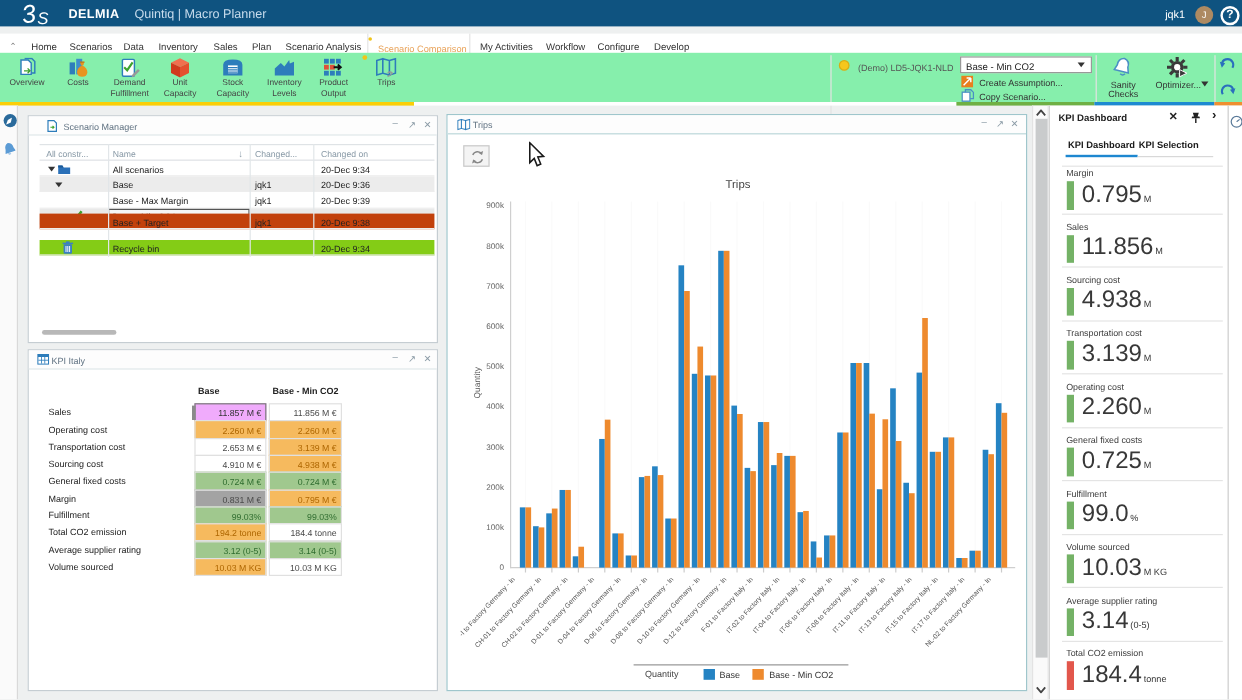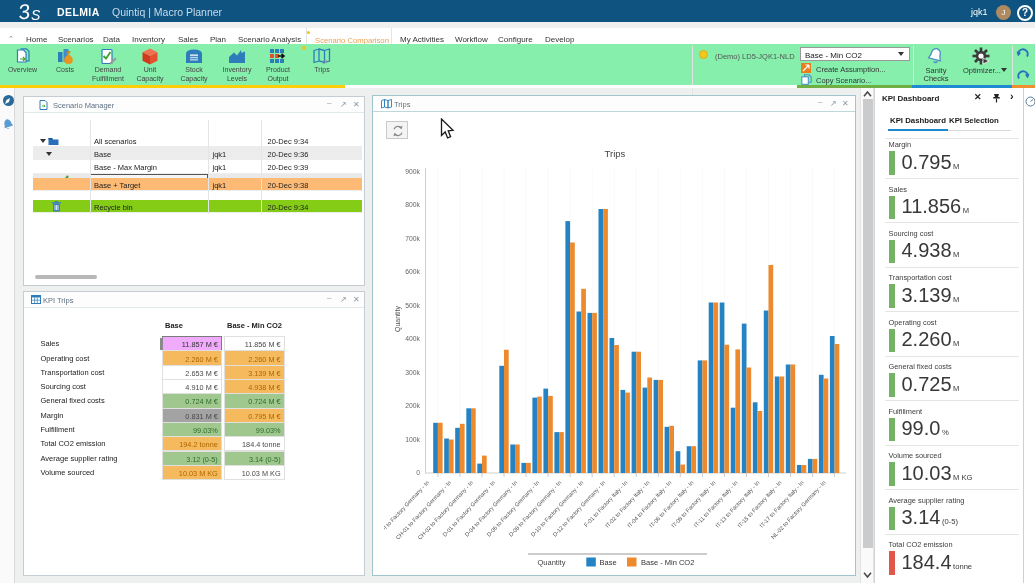--- a/index.html
+++ b/index.html
@@ -186,20 +186,27 @@
       <svg style="position:absolute;left:15px;top:3px" width="9" height="10" viewBox="0 0 9 10">
         <path d="M1 0.5 H6 L8 2.5 V9.5 H1 Z" fill="#fff" stroke="#2d7dbb" stroke-width="1"></path>
         <path d="M3 6 l3 0 m-1.2 -1.2 l1.2 1.2 l-1.2 1.2" stroke="#3da32d" stroke-width="0.9" fill="none"></path>
       </svg>
 <span style="position:absolute;left:29px;top:4px">Scenario Manager</span>
 <span class="wbtn" style="left:303px;top:1px">–</span>
 <span class="wbtn" style="left:316px">↗</span>
 <span class="wbtn" style="left:329px">✕</span>
 </div>
 
+<div class="abs" style="left:8.5px;top:23.5px;width:329.5px;height:14px;border-top:1px solid #dfe3e6;border-bottom:1px solid #d9dde0;color:#8899a6;font-size:7.2px">
+<span class="abs" style="left:6px;top:2.5px">All constr...</span>
+<span class="abs" style="left:61.5px;top:2.5px">Name</span>
+<span class="abs" style="left:166px;top:2.5px;font-size:8px">↓</span>
+<span class="abs" style="left:180px;top:2.5px">Changed...</span>
+<span class="abs" style="left:235px;top:2.5px">Changed on</span>
+</div>
 <div class="smrow" style="top:37.5px;background:#fff">
       <span class="tri" style="left:7px;top:5px"></span>
       <svg style="position:absolute;left:15px;top:1.5px" width="11" height="10" viewBox="0 0 11 10">
         <path d="M0.5 2 L0.5 9 L10.5 9 L10.5 3.5 L5 3.5 L4 2 Z" fill="#2a70b8"></path>
         <path d="M0.5 2 L4 2 L5 3.5 L0.5 3.5 Z" fill="#1c5a96"></path>
       </svg>
       <span style="position:absolute;left:61.5px;top:3px">All scenarios</span>
       <span style="position:absolute;left:180px;top:3px"></span>
       <span style="position:absolute;left:235px;top:3px">20-Dec 9:34</span>
     </div>
@@ -217,21 +224,21 @@
     <div class="smrow" style="top:77.10000000000001px;background:#e9e9e9">
       <svg style="position:absolute;left:24px;top:1px" width="12" height="11" viewBox="0 0 12 11">
         <path d="M1 6 L4.5 9.5 L11 1" stroke="#3da32d" stroke-width="2.2" fill="none"></path>
       </svg>
       <span style="position:absolute;left:57.8px;top:0px;width:118px;height:12.2px;border:1.2px solid #555;background:#f5f5f5;">
         <span style="position:absolute;left:2.5px;top:1.5px">Base - Min CO2</span>
       </span>
       <span style="position:absolute;left:180px;top:3px">jqk1</span>
       <span style="position:absolute;left:235px;top:3px">20-Dec 10:16</span>
     </div>
-    <div class="smrow" style="top:81px;background:#fdba74">
+    <div class="smrow" style="top:81px;background:#c2410c">
       <span style="position:absolute;left:61.5px;top:3px">Base + Target</span>
       <span style="position:absolute;left:180px;top:3px">jqk1</span>
       <span style="position:absolute;left:235px;top:3px">20-Dec 9:38</span>
     </div>
     <div class="smrow" style="top:103.50000000000001px;background:#84cc16">
       <svg style="position:absolute;left:19px;top:1px" width="9" height="11" viewBox="0 0 9 11">
         <rect x="1" y="2.5" width="7" height="8" rx="1" fill="#3b7fc4"></rect>
         <rect x="0" y="1.2" width="9" height="1.3" fill="#3b7fc4"></rect>
         <rect x="3" y="0" width="3" height="1.5" fill="#3b7fc4"></rect>
         <line x1="3" y1="4" x2="3" y2="9" stroke="#fff" stroke-width="0.8"></line>
@@ -251,21 +258,21 @@
 
 <div class="win" style="left:23px;top:290.5px;width:342px;height:285.5px">
 <div class="wtitle">
       <svg style="position:absolute;left:7px;top:3.5px" width="10" height="9" viewBox="0 0 10 9">
         <rect x="0" y="0" width="10" height="9" fill="#2d7dbb"></rect>
         <rect x="1" y="2.5" width="8" height="5.5" fill="#fff"></rect>
         <line x1="1" y1="5.2" x2="9" y2="5.2" stroke="#2d7dbb" stroke-width="0.7"></line>
         <line x1="3.6" y1="2.5" x2="3.6" y2="8" stroke="#2d7dbb" stroke-width="0.7"></line>
         <line x1="6.3" y1="2.5" x2="6.3" y2="8" stroke="#2d7dbb" stroke-width="0.7"></line>
       </svg>
-<span style="position:absolute;left:19px;top:4px">KPI Trips</span>
+<span style="position:absolute;left:19px;top:4px">KPI Italy</span>
 <span class="wbtn" style="left:303px;top:1px">–</span>
 <span class="wbtn" style="left:316px">↗</span>
 <span class="wbtn" style="left:329px">✕</span>
 </div>
 <span class="abs" style="left:141px;top:29px;font-size:7.5px;font-weight:bold;color:#222">Base</span>
 <span class="abs" style="left:203px;top:29px;font-size:7.5px;font-weight:bold;color:#222">Base - Min CO2</span>
 <div style="position:absolute;left:0;top:44.6px;width:342px;height:14.3px;font-size:7.5px">
 <span style="position:absolute;left:16.5px;top:3.2px;color:#222">Sales</span>
 <span class="kmc" style="left:138px;background:#f0abfc;border:1.8px solid #7b7b7b;">
         <span style="position:absolute;left:-2.8px;top:0.5px;width:3px;height:12.5px;background:#8a8a8a"></span>

